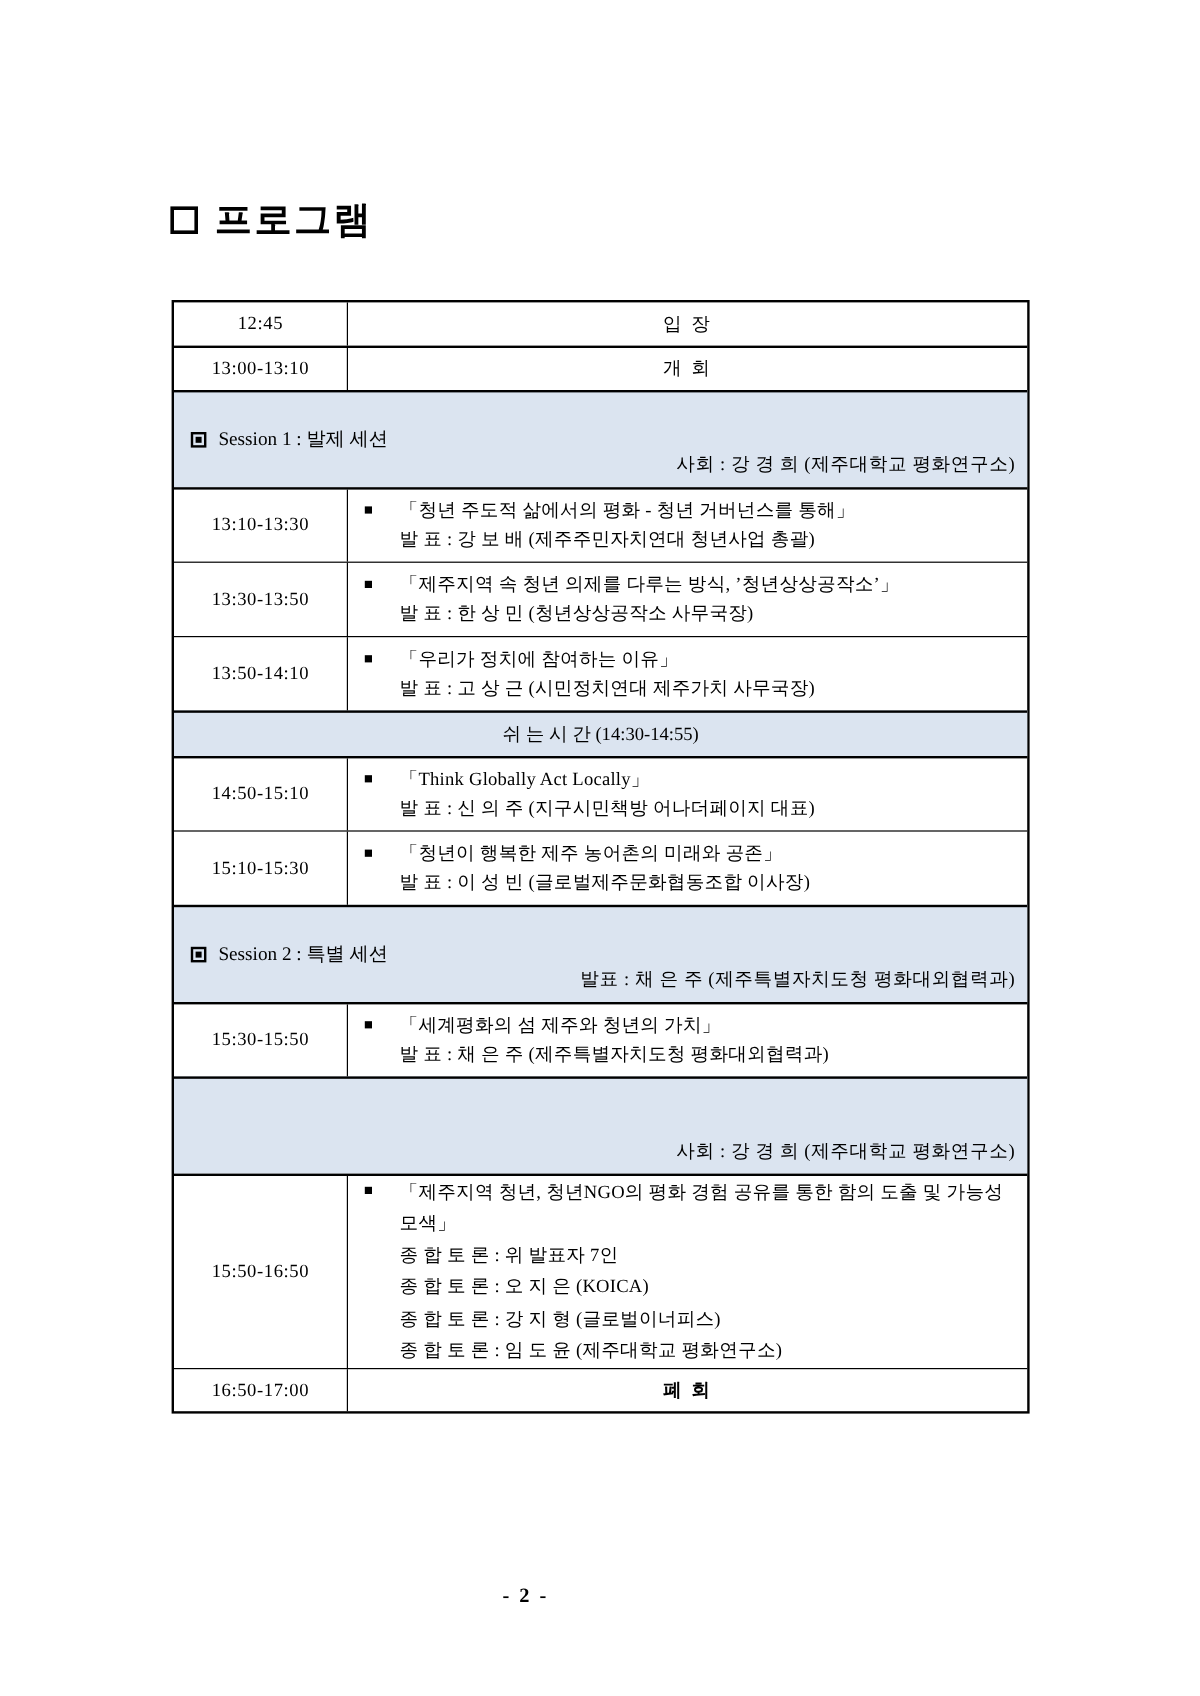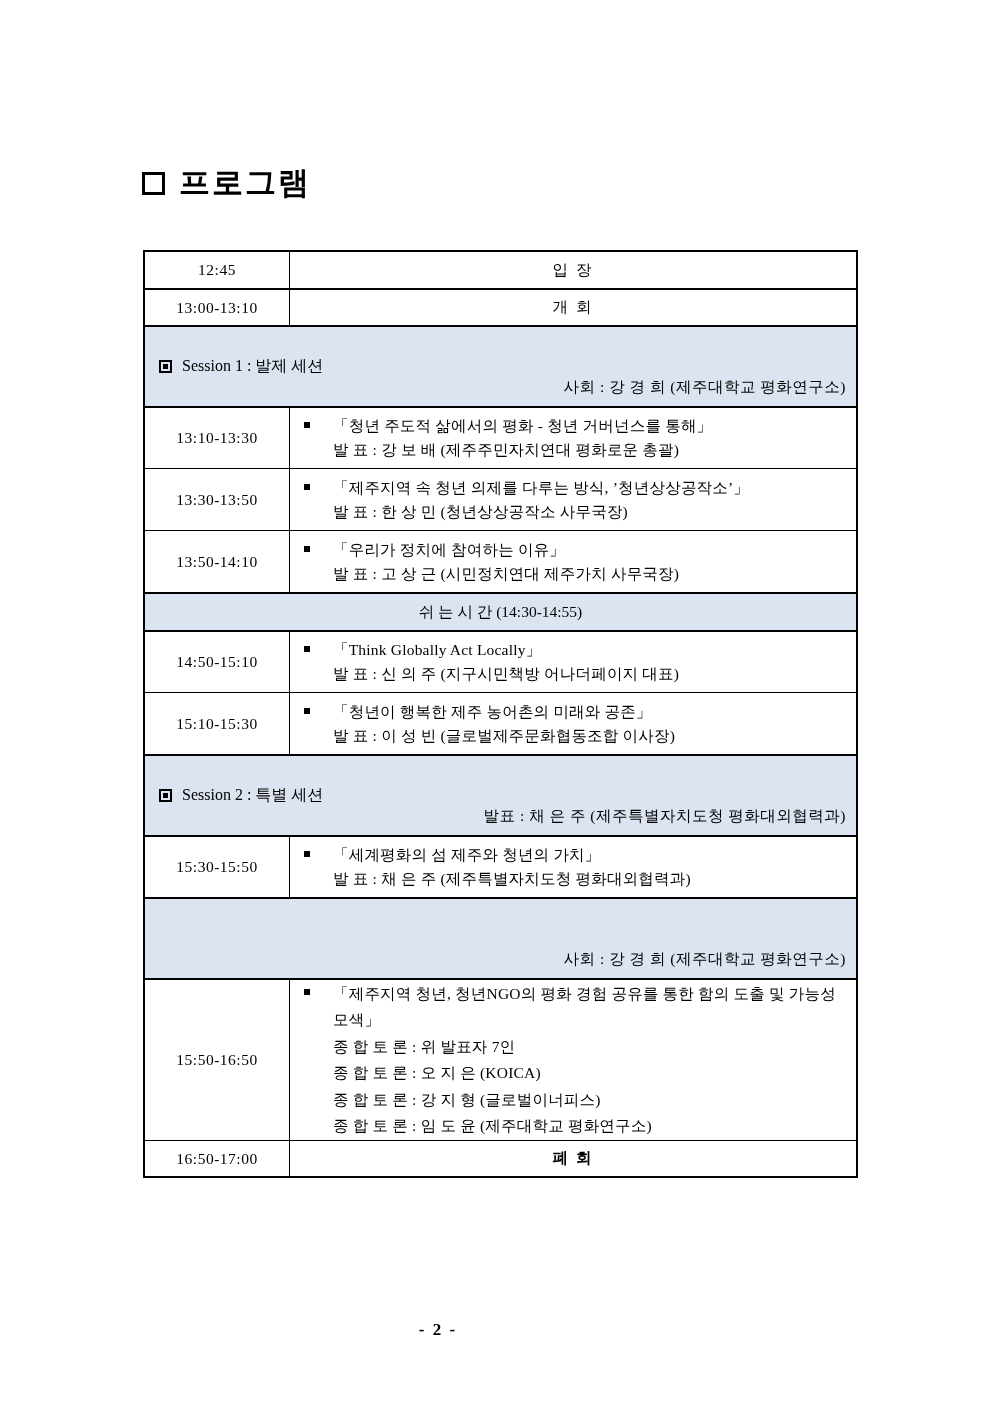--- a/index.html
+++ b/index.html
@@ -83,21 +83,21 @@
 
     <div class="row h64">
       <div class="cell-time">13:10-13:30</div>
       <div class="cell-content">
         <div class="talk">
           <span class="bullet-wrap">
               <span class="bullet"></span>
             </span>
           <div class="talk-text">
             <div class="t-line">「청년 주도적 삶에서의 평화 - 청년 거버넌스를 통해」</div>
-            <div class="t-line">발 표 : 강 보 배 (제주주민자치연대 평화로운 총괄)</div>
+            <div class="t-line">발 표 : 강 보 배 (제주주민자치연대 청년사업 총괄)</div>
           </div>
         </div>
       </div>
     </div>
 
     <div class="row h64 thin">
       <div class="cell-time">13:30-13:50</div>
       <div class="cell-content">
         <div class="talk">
           <span class="bullet-wrap">

